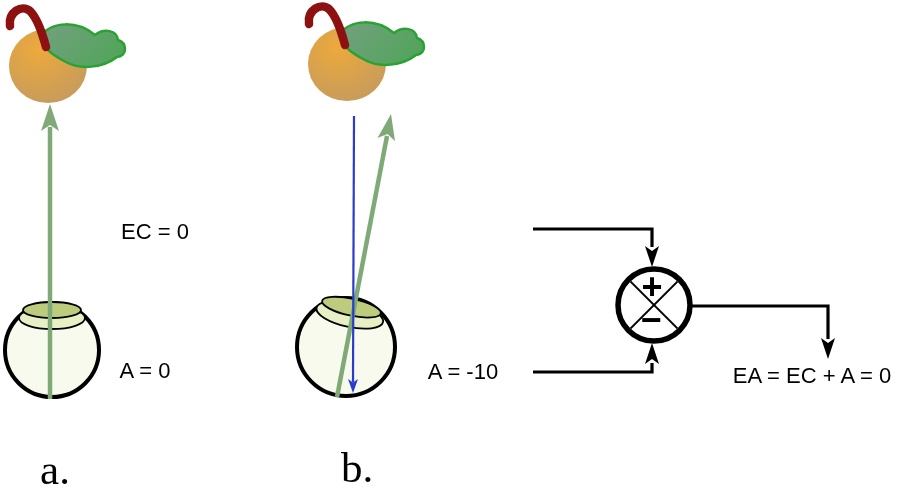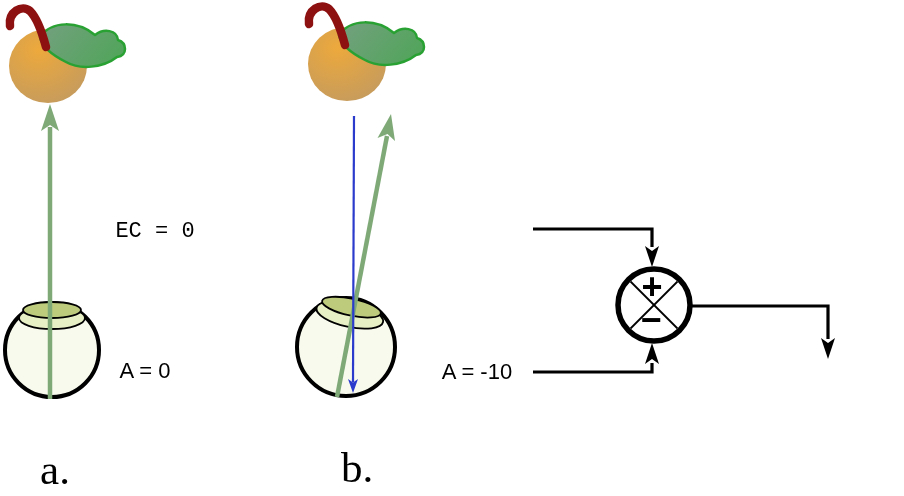--- a/index.html
+++ b/index.html
@@ -95,26 +95,27 @@
       <text x="652" y="299" text-anchor="middle" font-size="36" font-weight="bold" font-family="Liberation Sans, sans-serif" fill="#000000">+</text>
       <text x="651" y="332" text-anchor="middle" font-size="36" font-weight="bold" font-family="Liberation Sans, sans-serif" fill="#000000">−</text>
     </g>
 
     <g>
       <path d="M 690,306 H 828 V 339" fill="none" stroke-width="3.2" stroke="#000000"></path>
       <polygon points="828,359 821,338 828,343 835,338" fill="#000000"></polygon>
     </g>
   </svg>
 
-  <div class="lbl" style="left:155px;top:232px;font-family:Liberation Mono, monospace;">EC = 0</div>
+  <div class="lbl" style="left:155px;top:232px;">EC = 0</div>
 
   <div class="lbl" style="left:145px;top:371px;">A = 0</div>
 
 
-  <div class="lbl" style="left:477px;top:372px;">A = -10</div>
+  <div class="lbl" style="left:463px;top:372px;">A = -10</div>
 
 
+  <div class="lbl" style="left:812px;top:376px;">EA = EC + A = 0</div>
 
   <div class="lbl panel-letter" style="left:55px;top:469px;">a.</div>
 
   <div class="lbl panel-letter" style="left:357px;top:467px;">b.</div>
 
 </div>
 
 </body></html>

